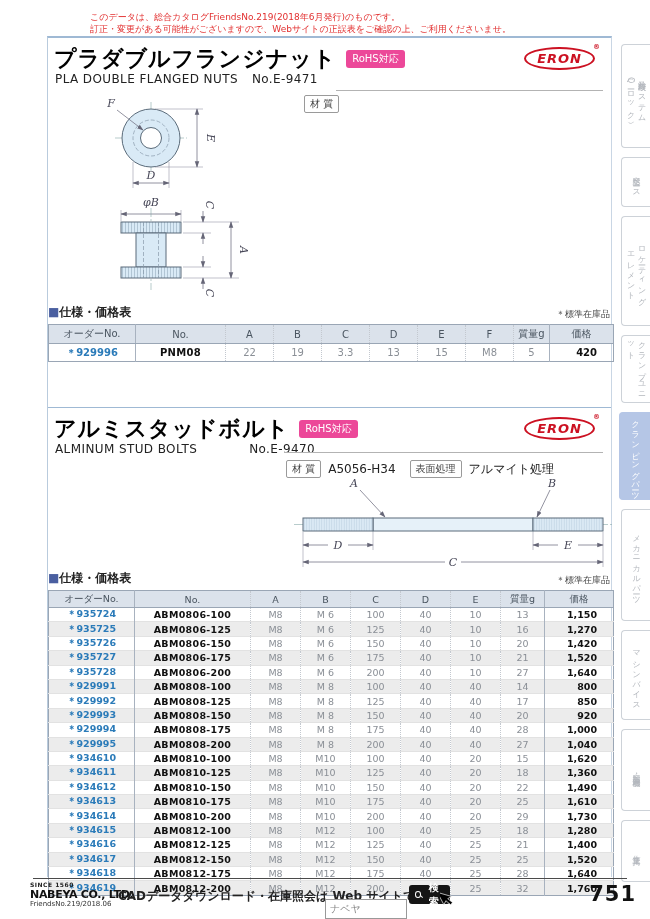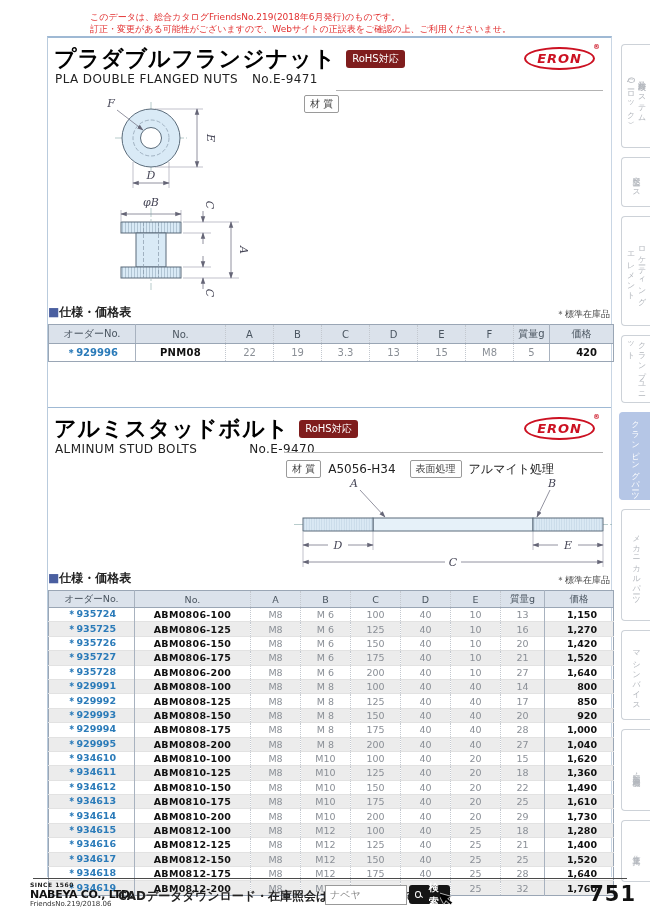--- a/index.html
+++ b/index.html
@@ -10,21 +10,21 @@
   
   .notice{position:absolute;left:90px;top:11px;font-size:9px;line-height:12px;color:#e23030;}
   
   .frame{position:absolute;left:47px;top:36px;width:565px;height:841px;box-sizing:border-box;
     border-top:2px solid #9fb9d4;border-left:1px solid #b9cbdd;border-right:1px solid #c9d6e4;}
   .section{position:relative;}
   .sec1{height:349px;}
   .sec2{height:492px;border-top:1px solid #9fb9d4;margin-top:20px;}
   .title-row{display:flex;align-items:center;padding:9px 8px 0 6px;}
   .sec-title{font-size:22px;font-weight:bold;color:#000000;letter-spacing:1px;line-height:1.05;white-space:nowrap;}
-  .rohs-badge{margin-left:10px;background:#7f1d1d;color:#fff;font-size:10px;padding:2px 6px;border-radius:3px;white-space:nowrap;}
+  .rohs-badge{margin-left:10px;background:#ec4899;color:#fff;font-size:10px;padding:2px 6px;border-radius:3px;white-space:nowrap;}
   .eron{margin-left:auto;margin-right:8px;position:relative;border:2px solid #cc1122;border-radius:50%;
     padding:2px 11px;color:#cc1122;font-weight:bold;font-style:italic;font-size:13px;letter-spacing:1px;}
   .eron .reg{position:absolute;top:-6px;right:-8px;font-size:7px;font-style:normal;color:#cc1122;}
   .sub-row{display:flex;padding-left:7px;margin-top:2px;font-size:12px;color:#222;letter-spacing:0.4px;}
   .sec1 .sub-gap{width:14px;} .sec2 .sub-gap{width:52px;}
   .mat-hr{position:absolute;height:0;border-top:1px solid #b3b3b3;right:8px;}
   .sec1 .mat-hr{left:288px;top:52px;} .sec2 .mat-hr{left:236px;top:44px;}
   .material-row{position:absolute;display:flex;align-items:center;white-space:nowrap;}
   .sec1 .material-row{left:256px;top:57px;} .sec2 .material-row{left:238px;top:52px;}
   .tag{border:1px solid #9a9a9a;border-radius:2px;color:#444;font-size:10px;padding:1px 5px;margin-right:7px;}
@@ -62,21 +62,21 @@
     color:#b3b7bd;font-size:8px;letter-spacing:1px;line-height:11px;}
   .side-tab.active{width:31px;background:#b5c6e6;border-color:#b5c6e6;color:#fff;}
   
   .footer{position:absolute;left:0;top:878px;width:650px;height:41px;}
   .footer-hr{position:absolute;left:33px;right:23px;top:0;border-top:1px solid #4a4a4a;}
   .nabeya{position:absolute;left:30px;top:4px;line-height:1.1;}
   .nabeya .since{font-size:6px;font-weight:bold;letter-spacing:0.5px;color:#222;}
   .nabeya .company{font-size:11px;font-weight:bold;color:#111;letter-spacing:-0.3px;}
   .nabeya .friends{font-size:7px;color:#333;}
   .cad-text{position:absolute;left:118px;top:10px;font-size:12px;font-weight:bold;color:#222;white-space:nowrap;}
-  .search-input{position:absolute;left:325px;top:7px;width:74px;height:16px;border:1px solid #999;
+  .search-input{position:absolute;left:325px;top:21px;width:74px;height:16px;border:1px solid #999;
     font-size:10px;color:#888;padding-left:4px;font-family:inherit;background:#fff;}
   .search-btn{position:absolute;left:409px;top:7px;width:41px;height:19px;background:#151515;color:#fff;
     border:none;border-radius:3px;font-size:10px;font-weight:bold;display:flex;align-items:center;justify-content:center;gap:3px;
     font-family:inherit;letter-spacing:1px;}
   .mag{display:inline-block;width:5px;height:5px;border:1.3px solid #fff;border-radius:50%;position:relative;}
   .mag::after{content:"";position:absolute;left:4px;top:4px;width:3px;height:1.3px;background:#fff;transform:rotate(45deg);}
   .cursor{position:absolute;left:440px;top:11px;}
   .page-number{position:absolute;right:14px;top:4px;font-size:21px;font-weight:bold;color:#111;letter-spacing:1px;}
 </style>
 </head>

